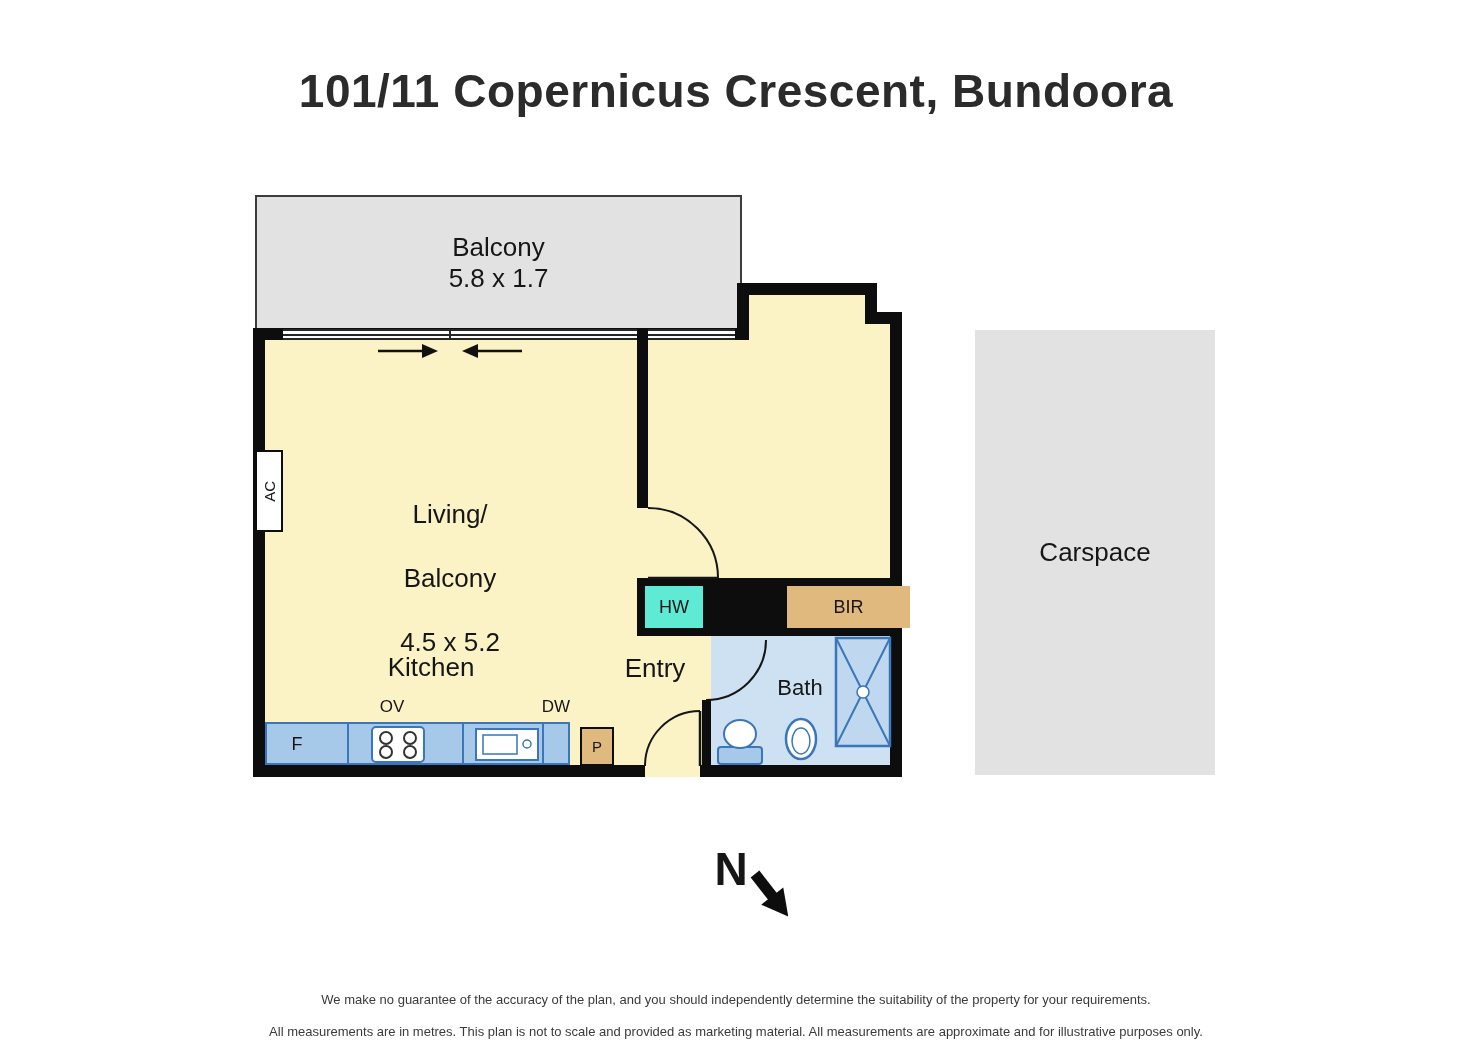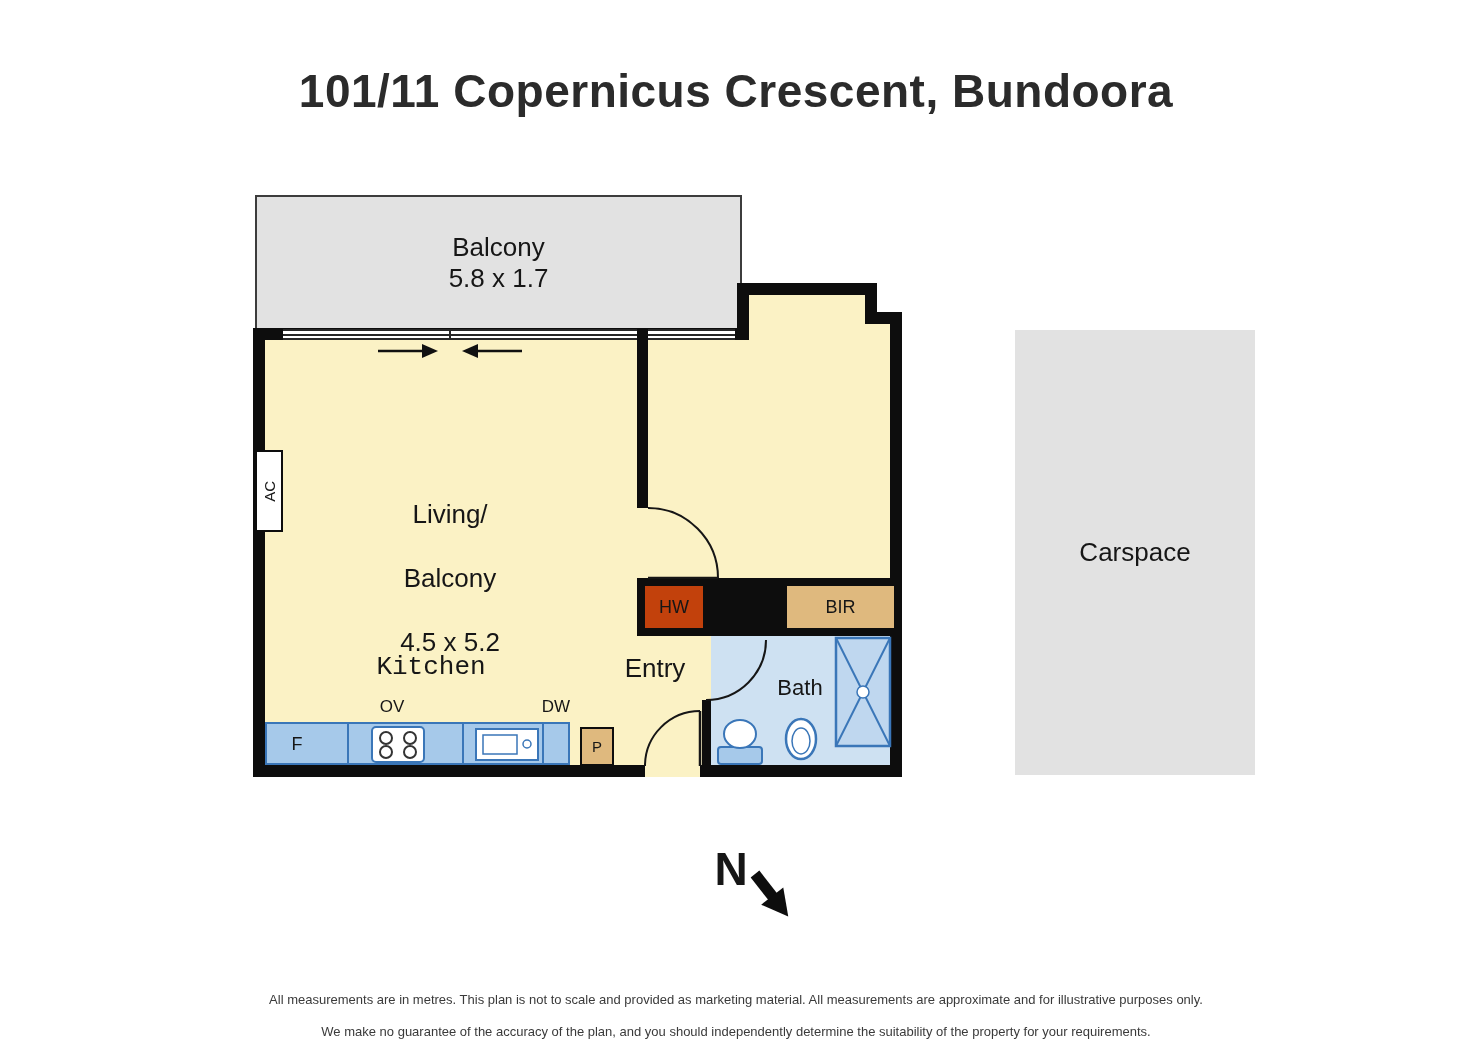--- a/index.html
+++ b/index.html
@@ -23,21 +23,21 @@
 
   <div class="lbl" style="left:0;top:64px;width:100%;font-size:46px;font-weight:700;color:#2b2b2b;letter-spacing:0.5px;">101/11 Copernicus Crescent, Bundoora</div>
 
   <div class="abs" style="left:255px;top:195px;width:487px;height:135px;background:#E2E2E2;border:2px solid #3c3c3c;
               display:flex;flex-direction:column;align-items:center;justify-content:center;">
     <div style="font-size:26px;line-height:31px;">Balcony</div>
     <div style="font-size:26px;line-height:31px;">5.8 x 1.7</div>
   </div>
 
   <div class="abs" style="left:975px;top:330px;width:240px;height:445px;background:#E2E2E2;
-              display:flex;align-items:center;justify-content:center;margin-left:40px;">
+              display:flex;align-items:center;justify-content:center;">
     <div style="font-size:26px;">Carspace</div>
   </div>
 
   <div class="fill" style="left:265px;top:340px;width:625px;height:425px;background:#FBF2C5;"></div>
   <div class="fill" style="left:749px;top:295px;width:116px;height:50px;background:#FBF2C5;"></div>
   <div class="fill" style="left:865px;top:324px;width:25px;height:16px;background:#FBF2C5;"></div>
   <div class="fill" style="left:645px;top:765px;width:55px;height:12px;background:#FBF2C5;"></div>
 
   <div class="wall" style="left:253px;top:328px;width:12px;height:449px;"></div>
   <div class="wall" style="left:253px;top:765px;width:392px;height:12px;"></div>
@@ -53,26 +53,26 @@
 
   <div class="win" style="left:283px;top:329px;width:354px;height:11px;">
     <div class="win-mid"></div>
     <div class="win-div" style="left:166px;"></div>
   </div>
   <div class="win" style="left:648px;top:329px;width:87px;height:11px;">
     <div class="win-mid"></div>
   </div>
 
   <div class="abs" style="left:637px;top:578px;width:74px;height:58px;background:#0d0d0d;"></div>
-  <div class="abs" style="left:645px;top:586px;width:58px;height:42px;background:#c2410c;display:flex;align-items:center;justify-content:center;">
+  <div class="abs" style="left:645px;top:586px;width:58px;height:42px;background:#5eead4;display:flex;align-items:center;justify-content:center;">
     <span style="font-size:18px;">HW</span>
   </div>
   <div class="abs" style="left:711px;top:578px;width:68px;height:58px;background:#0d0d0d;"></div>
   <div class="abs" style="left:779px;top:578px;width:123px;height:58px;background:#0d0d0d;"></div>
-  <div class="abs" style="left:787px;top:586px;width:107px;height:42px;background:#DFB97E;display:flex;align-items:center;justify-content:center;">
+  <div class="abs" style="left:787px;top:586px;width:123px;height:42px;background:#DFB97E;display:flex;align-items:center;justify-content:center;">
     <span style="font-size:18px;">BIR</span>
   </div>
 
   <div class="fill" style="left:711px;top:636px;width:179px;height:129px;background:#CEE1F2;"></div>
 
   <div class="abs" style="left:265px;top:722px;width:305px;height:43px;background:#A6C9EA;border:2px solid #3A76B8;">
     <div class="abs" style="left:80px;top:0;width:2px;height:39px;background:#3A76B8;"></div>
     <div class="abs" style="left:195px;top:0;width:2px;height:39px;background:#3A76B8;"></div>
     <div class="abs" style="left:275px;top:0;width:2px;height:39px;background:#3A76B8;"></div>
   </div>
@@ -147,27 +147,27 @@
       <rect x="-5.5" y="0" width="11" height="30"></rect>
       <polygon points="-14,28 14,28 0,54"></polygon>
     </g>
   </svg>
 
   <div class="lbl" style="left:330px;top:466px;width:240px;font-size:26px;line-height:32px;">
     <div>Living/</div>
     <div>Balcony</div>
     <div>4.5 x 5.2</div>
   </div>
-  <div class="lbl" style="left:351px;top:652px;width:160px;font-size:26px;line-height:30px;font-family:Liberation Mono, monospace;">Kitchen</div>
+  <div class="lbl" style="left:351px;top:652px;width:160px;font-size:26px;line-height:30px;">Kitchen</div>
   <div class="lbl" style="left:595px;top:653px;width:120px;font-size:26px;line-height:30px;">Entry</div>
   <div class="lbl" style="left:750px;top:676px;width:100px;font-size:22px;line-height:24px;">Bath</div>
   <div class="lbl" style="left:372px;top:697px;width:40px;font-size:17px;line-height:20px;">OV</div>
   <div class="lbl" style="left:536px;top:697px;width:40px;font-size:17px;line-height:20px;">DW</div>
   <div class="lbl" style="left:285px;top:734px;width:24px;font-size:18px;line-height:20px;">F</div>
 
   <div class="lbl" style="left:701px;top:844px;width:60px;font-size:46px;font-weight:700;line-height:50px;">N</div>
 
   <div class="lbl" style="left:0;top:976px;width:100%;font-size:13px;line-height:16px;color:#3a3a3a;">
+    <div>We make no guarantee of the accuracy of the plan, and you should independently determine the suitability of the property for your requirements.</div>
     <div>All measurements are in metres. This plan is not to scale and provided as marketing material. All measurements are approximate and for illustrative purposes only.</div>
-    <div>We make no guarantee of the accuracy of the plan, and you should independently determine the suitability of the property for your requirements.</div>
   </div>
 
 </div>
 
 </body></html>

